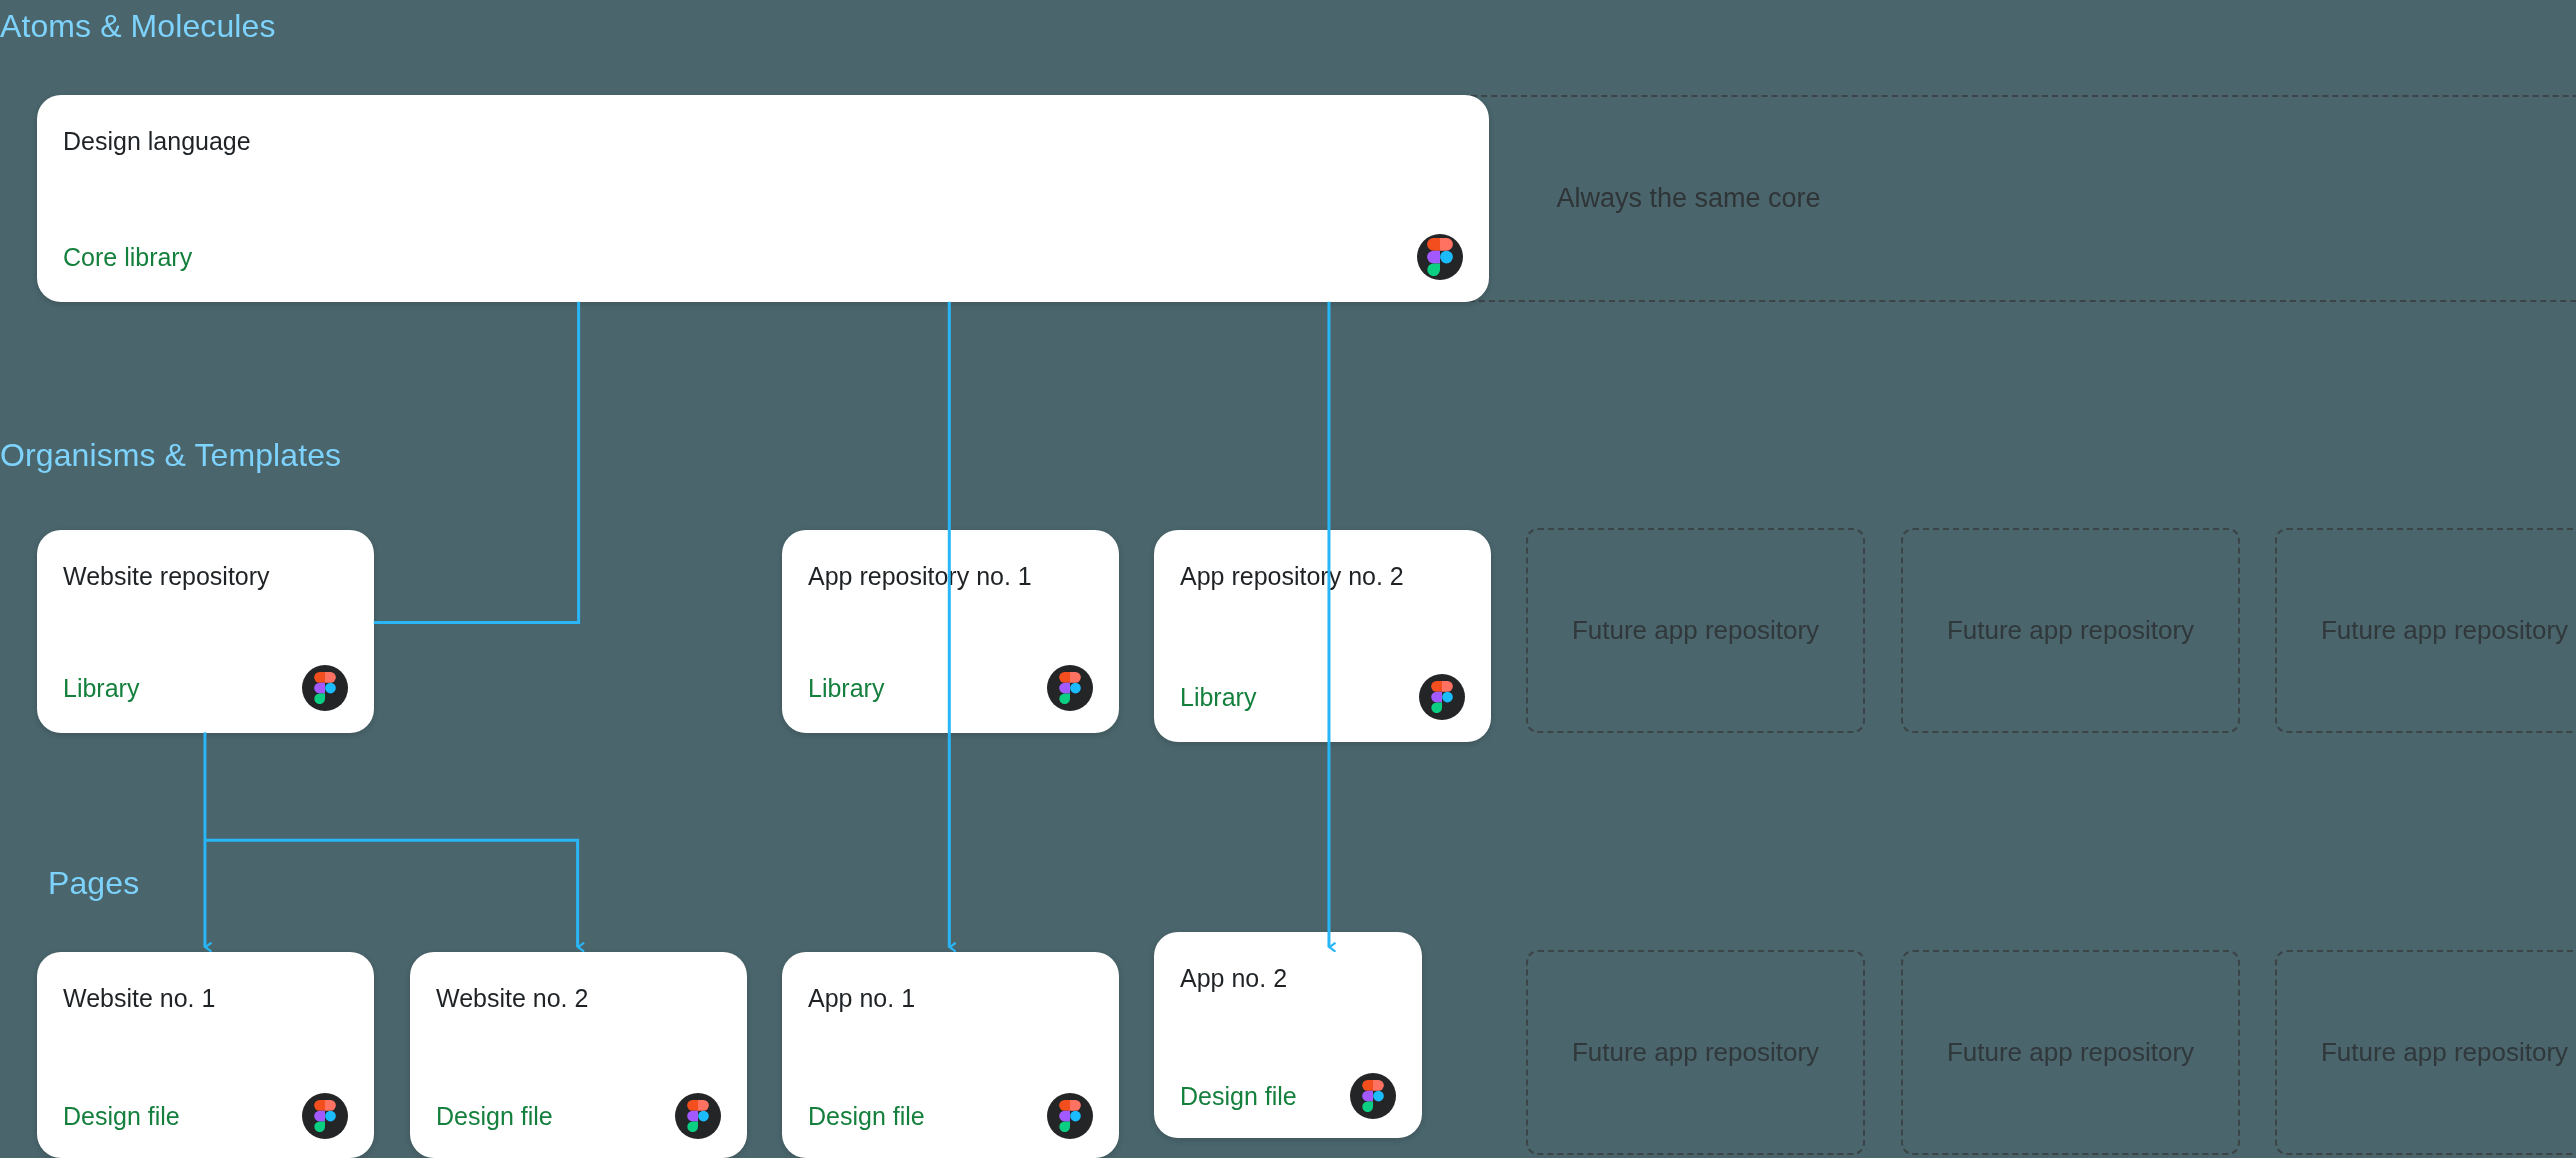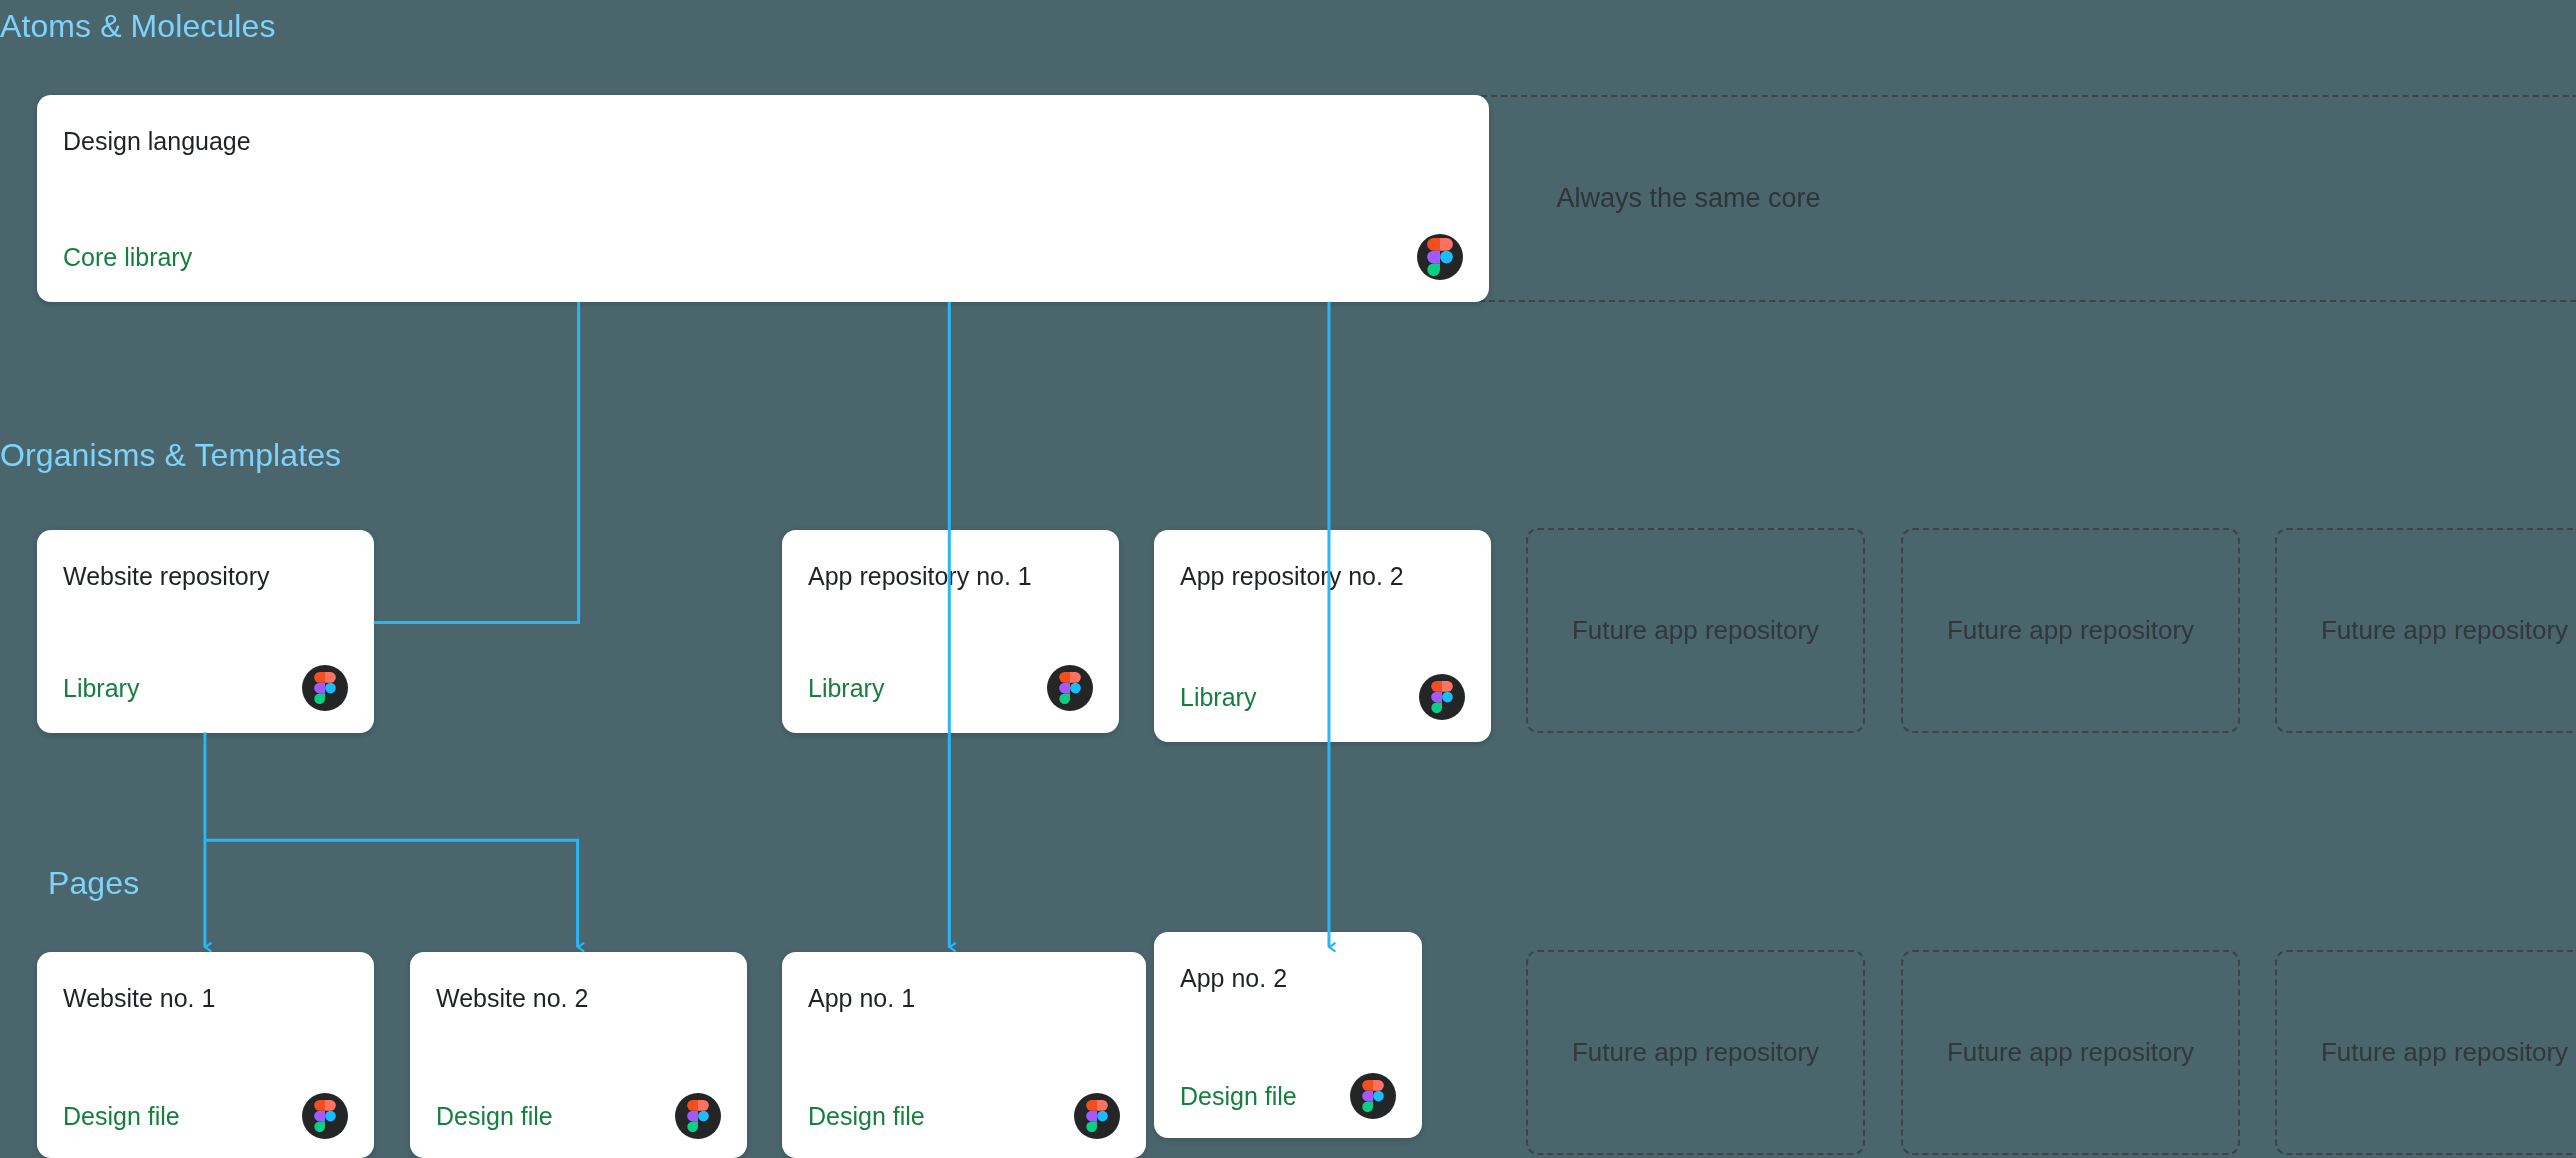--- a/index.html
+++ b/index.html
@@ -26,21 +26,21 @@
     white-space: nowrap;
   }
   #label-atoms     { left: 0px;  top: 8px; }
   #label-organisms { left: 0px;  top: 437px; }
   #label-pages     { left: 0px;  top: 865px; padding-left: 48px; }
 
   
   .card {
     position: absolute;
     background: #ffffff;
-    border-radius: 14px;
+    border-radius: 24px;
     box-shadow: 0 2px 6px rgba(0,0,0,.16);
     overflow: hidden;
   }
   .card-title {
     position: absolute;
     left: 26px; top: 32px;
     font-size: 25px;
     color: #1f2326;
     white-space: nowrap;
   }
@@ -188,21 +188,21 @@
       <svg width="22" height="32" viewBox="0 0 26 38" aria-hidden="true">
         <path d="M6.5 0h6.5v12.7H6.5A6.35 6.35 0 0 1 6.5 0z" fill="#f24e1e"></path>
         <path d="M13 0h6.5a6.35 6.35 0 0 1 0 12.7H13V0z" fill="#ff7262"></path>
         <path d="M6.5 12.7h6.5v12.7H6.5a6.35 6.35 0 0 1 0-12.7z" fill="#a259ff"></path>
         <circle cx="19.5" cy="19.05" r="6.35" fill="#1abcfe"></circle>
         <path d="M6.5 25.4h6.5v6.35a6.35 6.35 0 1 1-6.5-6.35z" fill="#0acf83"></path>
       </svg>
     </div>
   </div>
 
-  <div class="card" style="left:782px; top:952px; width:364px; height:206px;">
+  <div class="card" style="left:782px; top:952px; width:337px; height:206px;">
     <div class="card-title">App no. 1</div>
     <div class="card-sub" style="bottom:27px;">Design file</div>
     <div class="figma-badge" style="bottom:19px;">
       <svg width="22" height="32" viewBox="0 0 26 38" aria-hidden="true">
         <path d="M6.5 0h6.5v12.7H6.5A6.35 6.35 0 0 1 6.5 0z" fill="#f24e1e"></path>
         <path d="M13 0h6.5a6.35 6.35 0 0 1 0 12.7H13V0z" fill="#ff7262"></path>
         <path d="M6.5 12.7h6.5v12.7H6.5a6.35 6.35 0 0 1 0-12.7z" fill="#a259ff"></path>
         <circle cx="19.5" cy="19.05" r="6.35" fill="#1abcfe"></circle>
         <path d="M6.5 25.4h6.5v6.35a6.35 6.35 0 1 1-6.5-6.35z" fill="#0acf83"></path>
       </svg>

